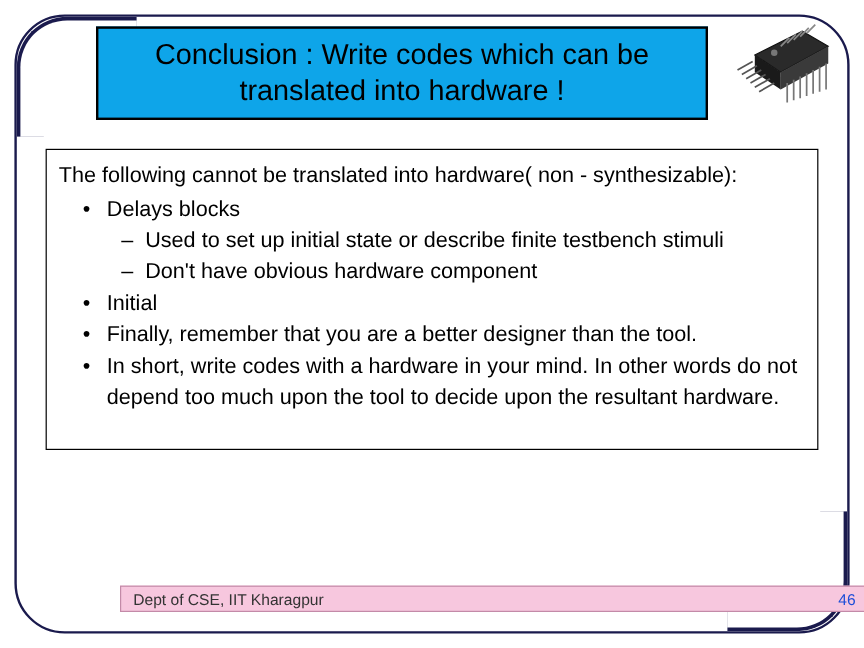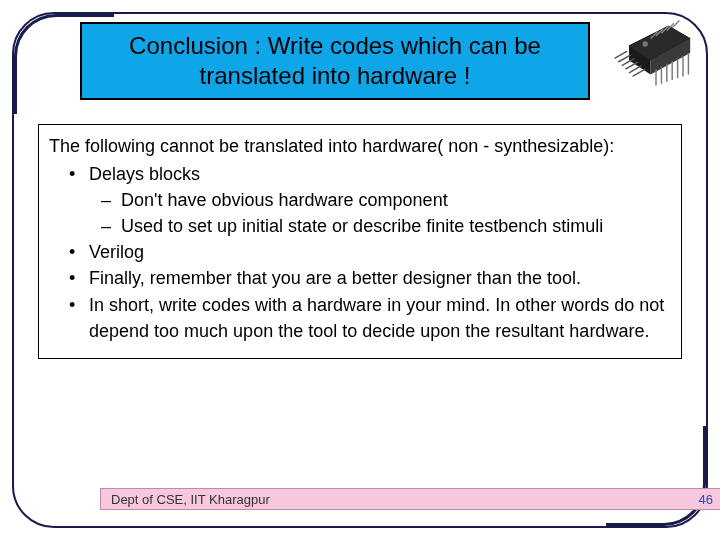--- a/index.html
+++ b/index.html
@@ -54,21 +54,21 @@
   .chip {
     position: absolute;
     right: 18px; top: 8px;
     width: 110px; height: 90px;
   }
   .content-box {
     position: absolute;
     left: 38px; top: 124px;
     width: 644px;
     border: 1.5px solid #000;
-    padding: 8px 10px 14px 10px;
+    padding: 8px 10px 30px 10px;
     font-size: 18px;
     color: #000;
     line-height: 1.45;
   }
   .content-box .lead { margin-bottom: 2px; }
   .b1 { padding-left: 40px; text-indent: -20px; }
   .b1::before { content: "•"; display: inline-block; width: 20px; text-indent: 0; }
   .b2 { padding-left: 72px; text-indent: -20px; }
   .b2::before { content: "–"; display: inline-block; width: 20px; text-indent: 0; }
   .footer-bar {
@@ -130,24 +130,24 @@
           <line x1="54" y1="26" x2="62" y2="18"></line>
         </g>
       </g>
     </svg>
   </div>
 
   <div class="content-box">
     <div class="lead">The following cannot be translated into hardware( non - synthesizable):</div>
 
     <div class="b1"><span>Delays blocks</span></div>
+    <div class="b2"><span>Used to set up initial state or describe finite testbench stimuli</span></div>
     <div class="b2"><span>Don't have obvious hardware component</span></div>
-    <div class="b2"><span>Used to set up initial state or describe finite testbench stimuli</span></div>
 
-    <div class="b1"><span>Verilog</span></div>
+    <div class="b1"><span>Initial</span></div>
 
     <div class="b1"><span>Finally, remember that you are a better designer than the tool.</span></div>
 
     <div class="b1"><span>In short,  write codes with a hardware in your mind. In other words do not depend too much upon the tool to decide upon the resultant hardware.</span></div>
   </div>
 
   <div class="footer-bar">
     <span>Dept of CSE, IIT Kharagpur</span>
     <span class="pg">46</span>
   </div>

